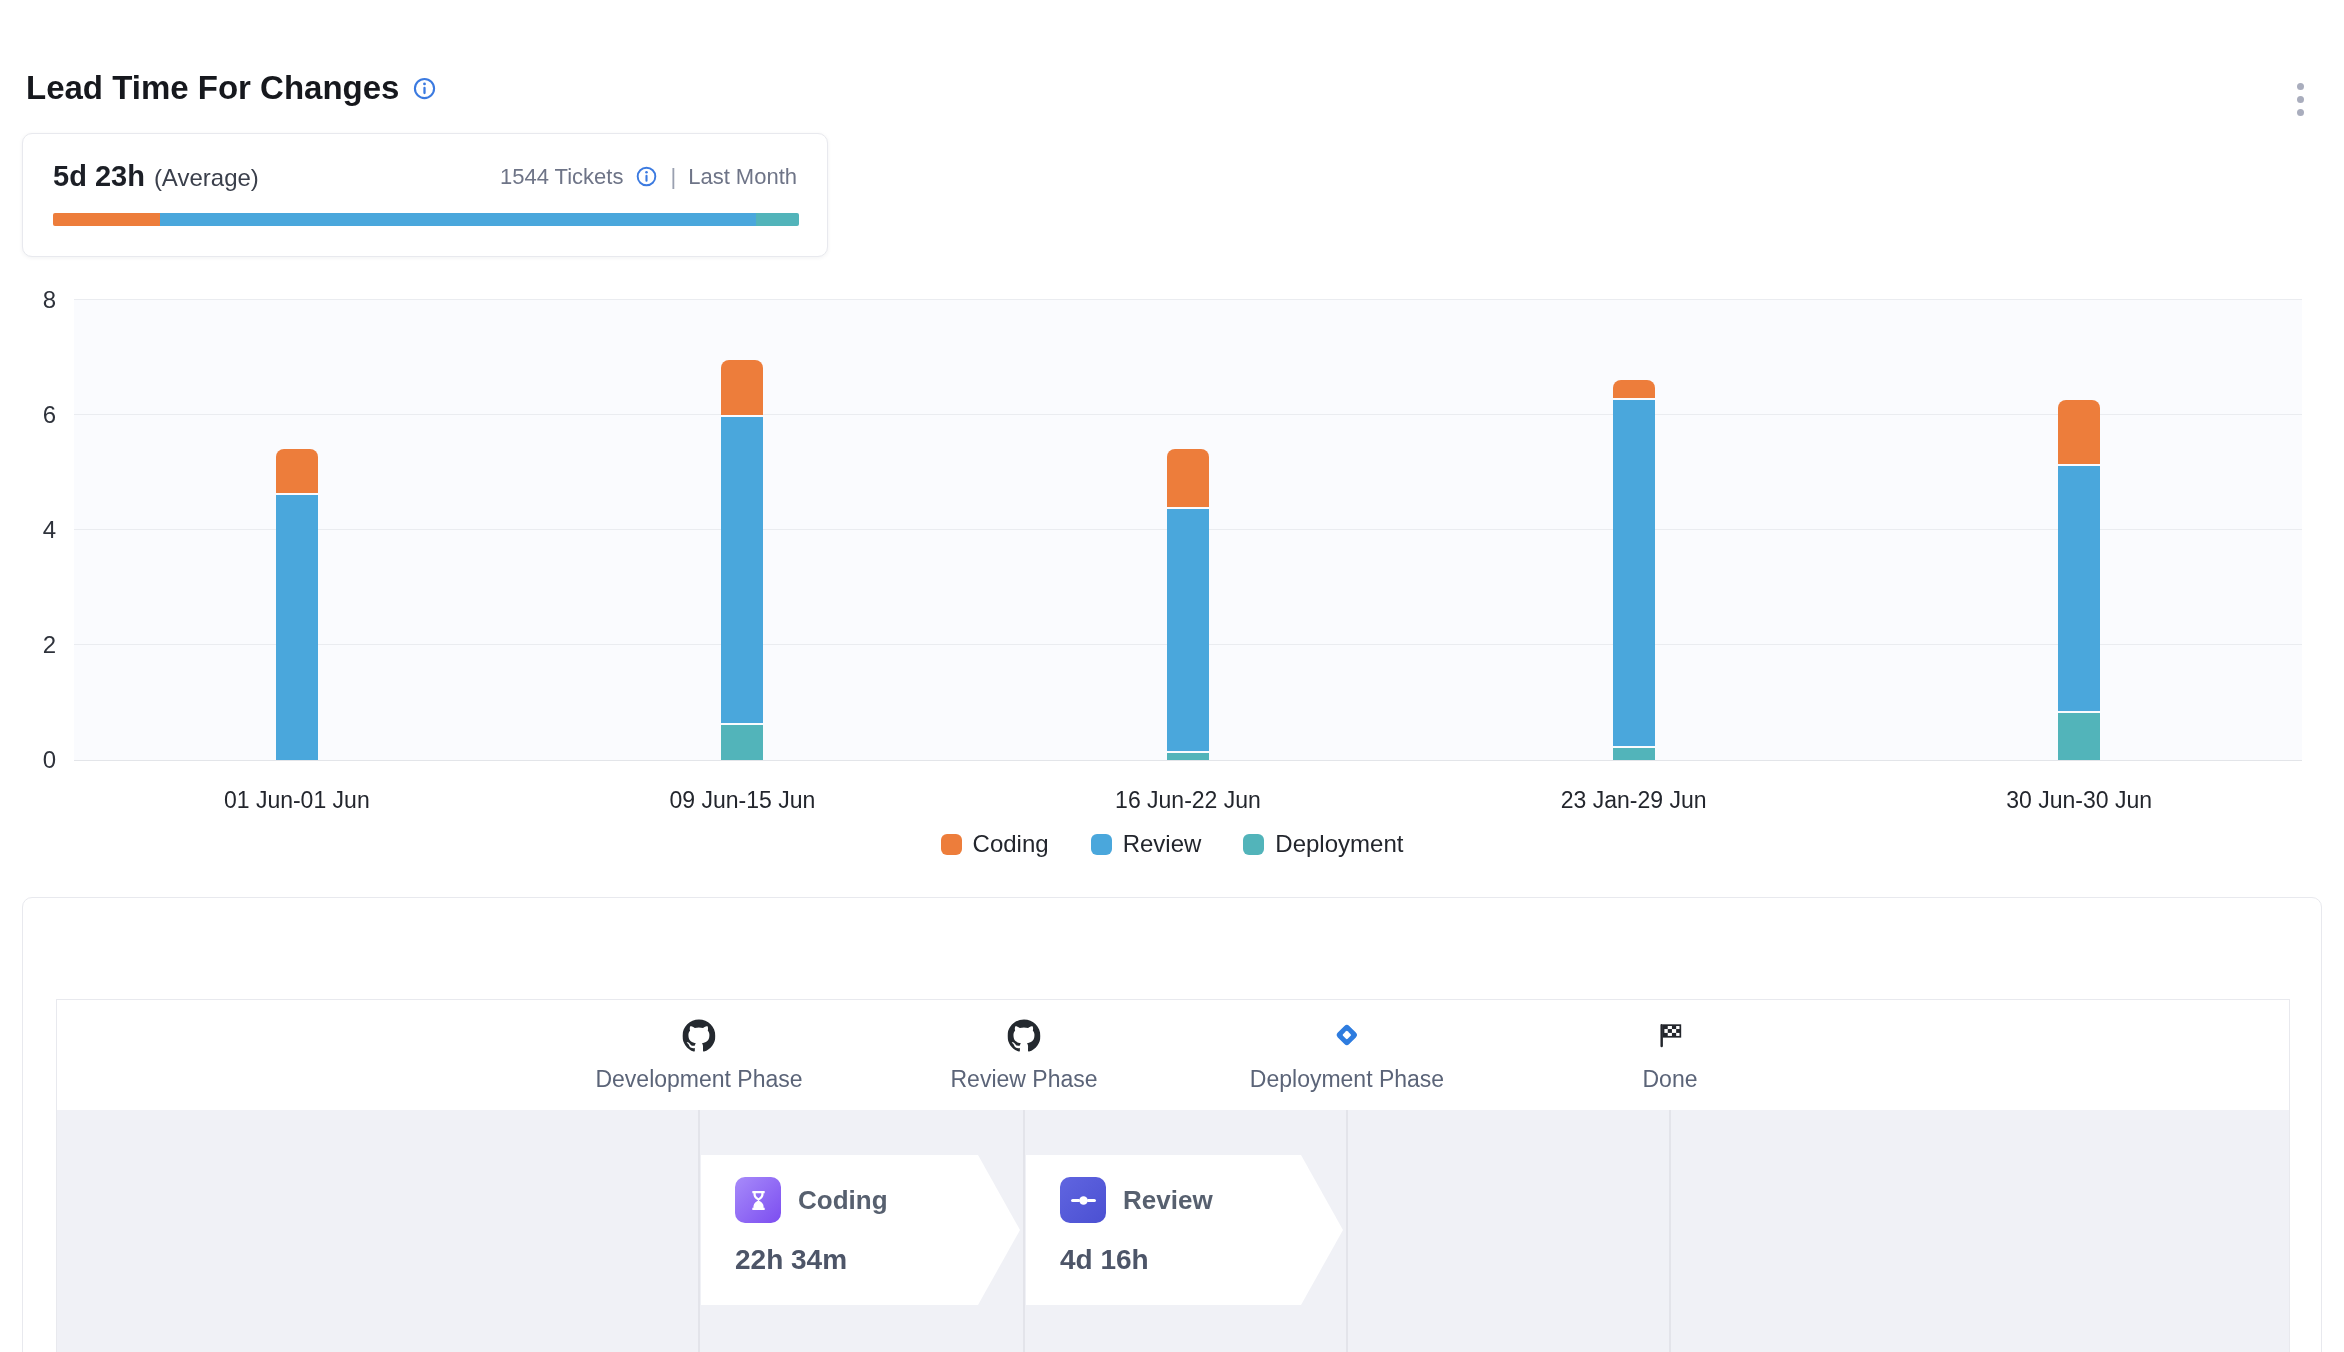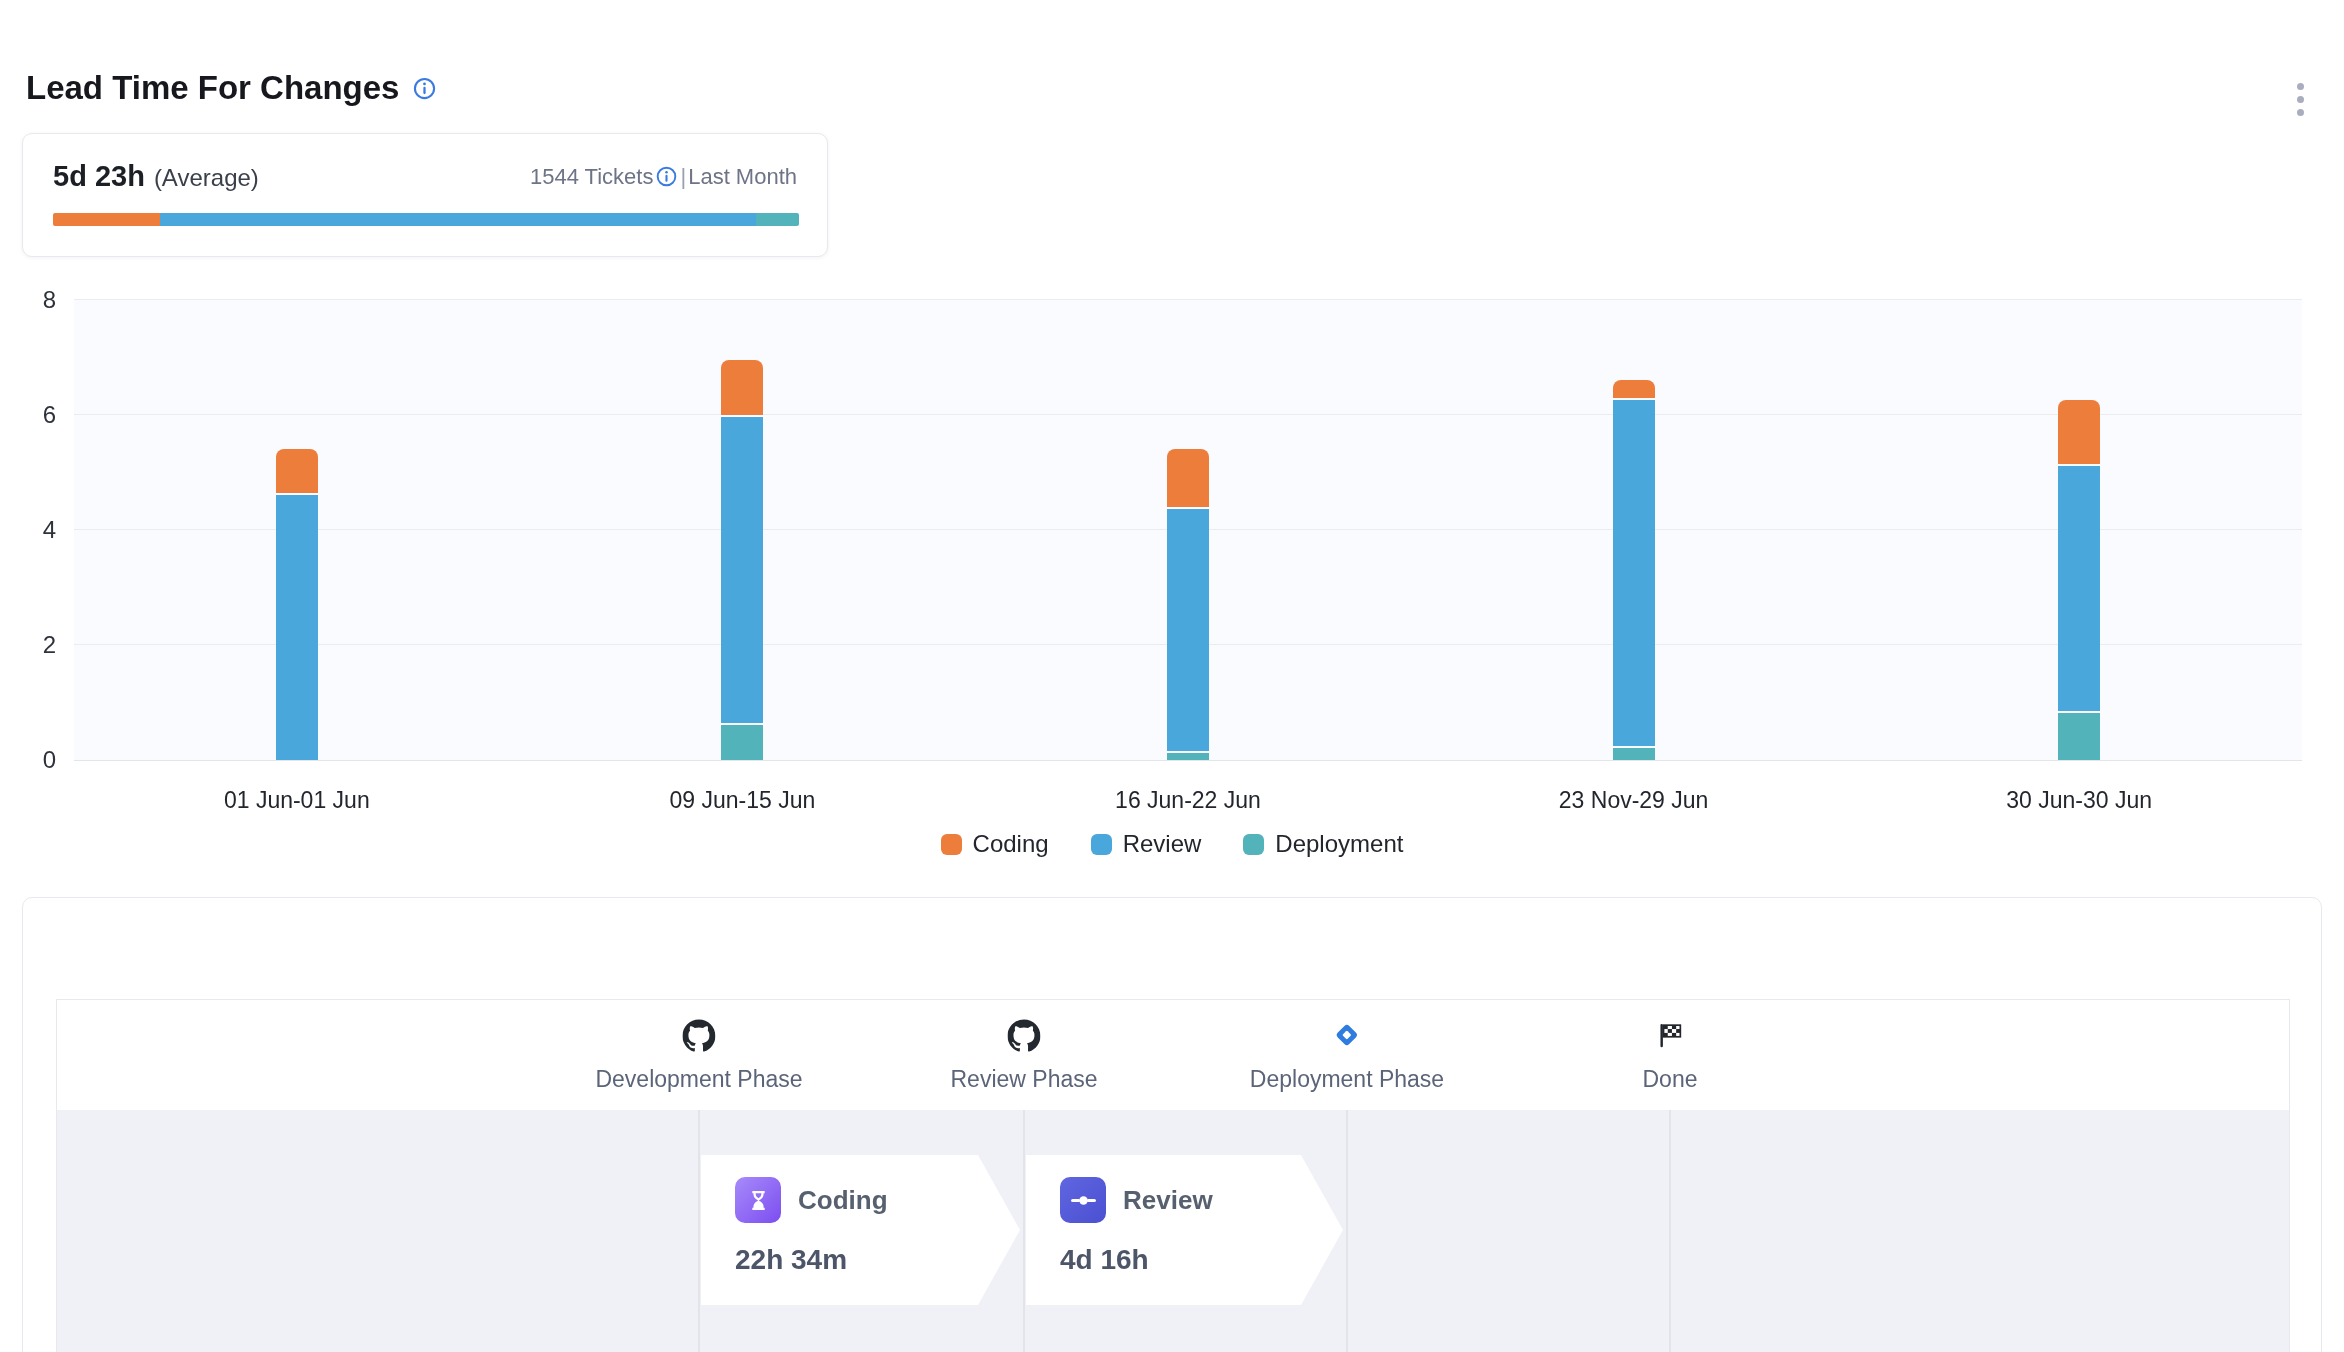--- a/index.html
+++ b/index.html
@@ -15,21 +15,21 @@
   .kebab .dot { width:7px; height:7px; border-radius:50%; background:#a9adbd; }
 
   
   .summary-card { position:absolute; left:22px; top:88px; width:806px; height:124px; box-sizing:border-box;
                   border:1px solid #e8e9ee; border-radius:10px; background:#fff;
                   box-shadow:0 1px 4px rgba(25,30,50,.06); padding:26px 30px 13px 30px; }
   .summary-row { display:flex; align-items:center; justify-content:space-between; }
   .summary-left { display:flex; align-items:baseline; }
   .summary-value { font-size:29px; font-weight:700; color:#1c1f26; }
   .summary-avg { font-size:24px; color:#3a3f4b; margin-left:9px; }
-  .summary-right { display:flex; align-items:center; gap:2px; font-size:22px; color:#6e7487; }
+  .summary-right { display:flex; align-items:center; gap:12px; font-size:22px; color:#6e7487; }
   .summary-bar { margin-top:20px; height:13px; width:746px; display:flex; border-radius:2px; overflow:hidden; }
   .summary-bar .seg { height:100%; }
 
   
   .ytick { position:absolute; width:44px; text-align:right; font-size:24px; color:#2e323b; line-height:28px; }
   .plot { position:absolute; left:74px; top:255px; width:2228px; height:460px; background:#fafbfe; }
   .gridline { position:absolute; left:0; right:0; height:1px; background:#eaecf0; }
   .gridline.base { background:#e3e5e9; }
   .bar-seg { position:absolute; width:42px; }
   .xlabel { position:absolute; top:742px; transform:translateX(-50%); font-size:23px; color:#23262d; white-space:nowrap; }
@@ -134,21 +134,21 @@
       <div class="bar-seg" style="left: 1538.6px; bottom: 14.375px; height: 345.875px; background: rgb(74, 167, 220);"></div>
       <div class="bar-seg" style="left: 1538.6px; bottom: 362.25px; height: 18.125px; background: rgb(237, 125, 59); border-radius: 8px 8px 0px 0px;"></div>
       <div class="bar-seg" style="left: 1984.2px; bottom: 0px; height: 46.875px; background: rgb(82, 180, 186);"></div>
       <div class="bar-seg" style="left: 1984.2px; bottom: 48.875px; height: 245.25px; background: rgb(74, 167, 220);"></div>
       <div class="bar-seg" style="left: 1984.2px; bottom: 296.125px; height: 64.125px; background: rgb(237, 125, 59); border-radius: 8px 8px 0px 0px;"></div>
     </div>
   <div id="xlabels">
       <div class="xlabel" style="left: 296.8px;">01 Jun-01 Jun</div>
       <div class="xlabel" style="left: 742.4px;">09 Jun-15 Jun</div>
       <div class="xlabel" style="left: 1188px;">16 Jun-22 Jun</div>
-      <div class="xlabel" style="left: 1633.6px;">23 Nov-29 Jun</div>
+      <div class="xlabel" style="left: 1633.6px;">23 Jan-29 Jun</div>
       <div class="xlabel" style="left: 2079.2px;">30 Jun-30 Jun</div>
     </div>
   <div class="legend" id="legend">
       <div class="legend-item">
         <span class="legend-swatch" style="background: rgb(237, 125, 59);"></span>
         <span>Coding</span>
       </div>
       <div class="legend-item">
         <span class="legend-swatch" style="background: rgb(74, 167, 220);"></span>
         <span>Review</span>

